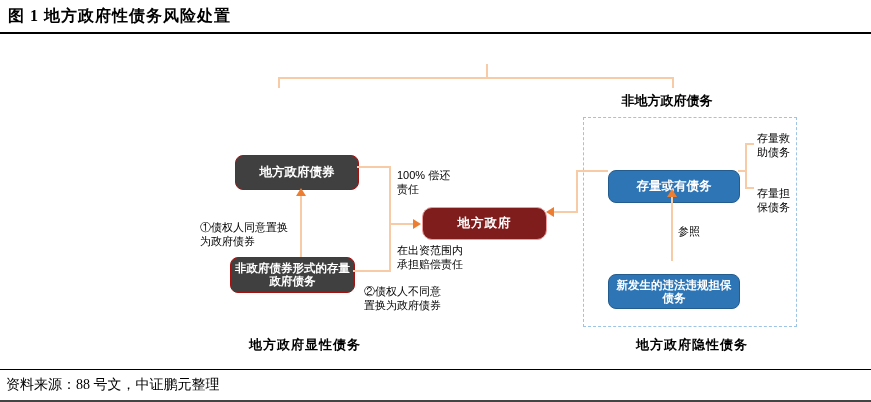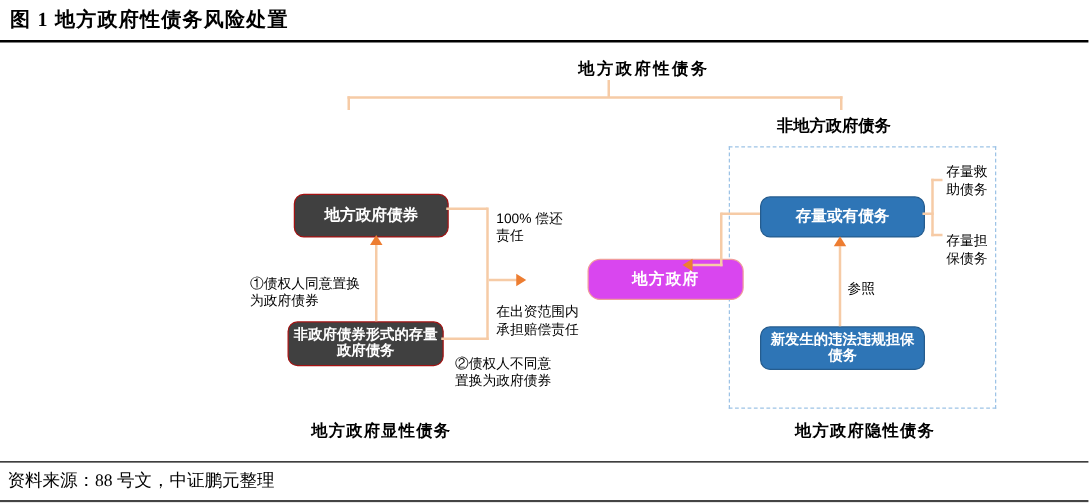--- a/index.html
+++ b/index.html
@@ -36,39 +36,38 @@
   .arrow-up{border-left:5px solid transparent;border-right:5px solid transparent;border-bottom:8px solid #ED7D31;}
   .arrow-right{border-top:5px solid transparent;border-bottom:5px solid transparent;border-left:8px solid #ED7D31;}
   .arrow-left{border-top:5px solid transparent;border-bottom:5px solid transparent;border-right:8px solid #ED7D31;}
 
   
   .node{
     display:flex;align-items:center;justify-content:center;text-align:center;
     color:#fff;font-weight:bold;border-radius:8px;line-height:13px;
   }
   .red-box{background:#404040;border:1px solid #A51212;font-size:12.5px;}
-  .pink-box{background:#d946ef;border:1px solid #F09C9C;border-radius:10px;font-size:12.5px;letter-spacing:1px;margin-left:48px;}
-  .blue-box{background:#2E75B6;border:1px solid #255C8E;font-size:12.5px;}
+  .pink-box{background:#7f1d1d;border:1px solid #F09C9C;border-radius:10px;font-size:12.5px;letter-spacing:1px;}
+  .blue-box{background:#2E75B6;border:1px solid #255C8E;font-size:12.5px;margin-top:13px;}
   .small-node{font-size:11.5px;}
 
   
   .note{font-size:11px;color:#000;line-height:14px;}
   .note-4l{line-height:15px;}
 
   .dashed-region{border:1px dashed #9DC3E6;background:transparent;}
 </style>
 </head>
 <body>
 
 <div id="stage">
 
   <div class="abs fig-title">图 1  地方政府性债务风险处置</div>
   <div class="abs rule title-rule"></div>
 
-  <div class="abs root-label">地方政府性债务</div>
   <div class="abs pline" style="left:486px;top:64px;width:2px;height:14px;"></div>
   <div class="abs pline" style="left:278px;top:77px;width:396px;height:2px;"></div>
   <div class="abs pline" style="left:278px;top:77px;width:2px;height:11px;"></div>
   <div class="abs pline" style="left:672px;top:77px;width:2px;height:11px;"></div>
 
   <div class="abs branch-label" style="left:608px;top:92px;width:118px;">非地方政府债务</div>
 
   <div class="abs dashed-region" style="left:583px;top:117px;width:212px;height:208px;"></div>
 
   <div class="abs node red-box" style="left:235px;top:155px;width:122px;height:33px;">地方政府债券</div>

